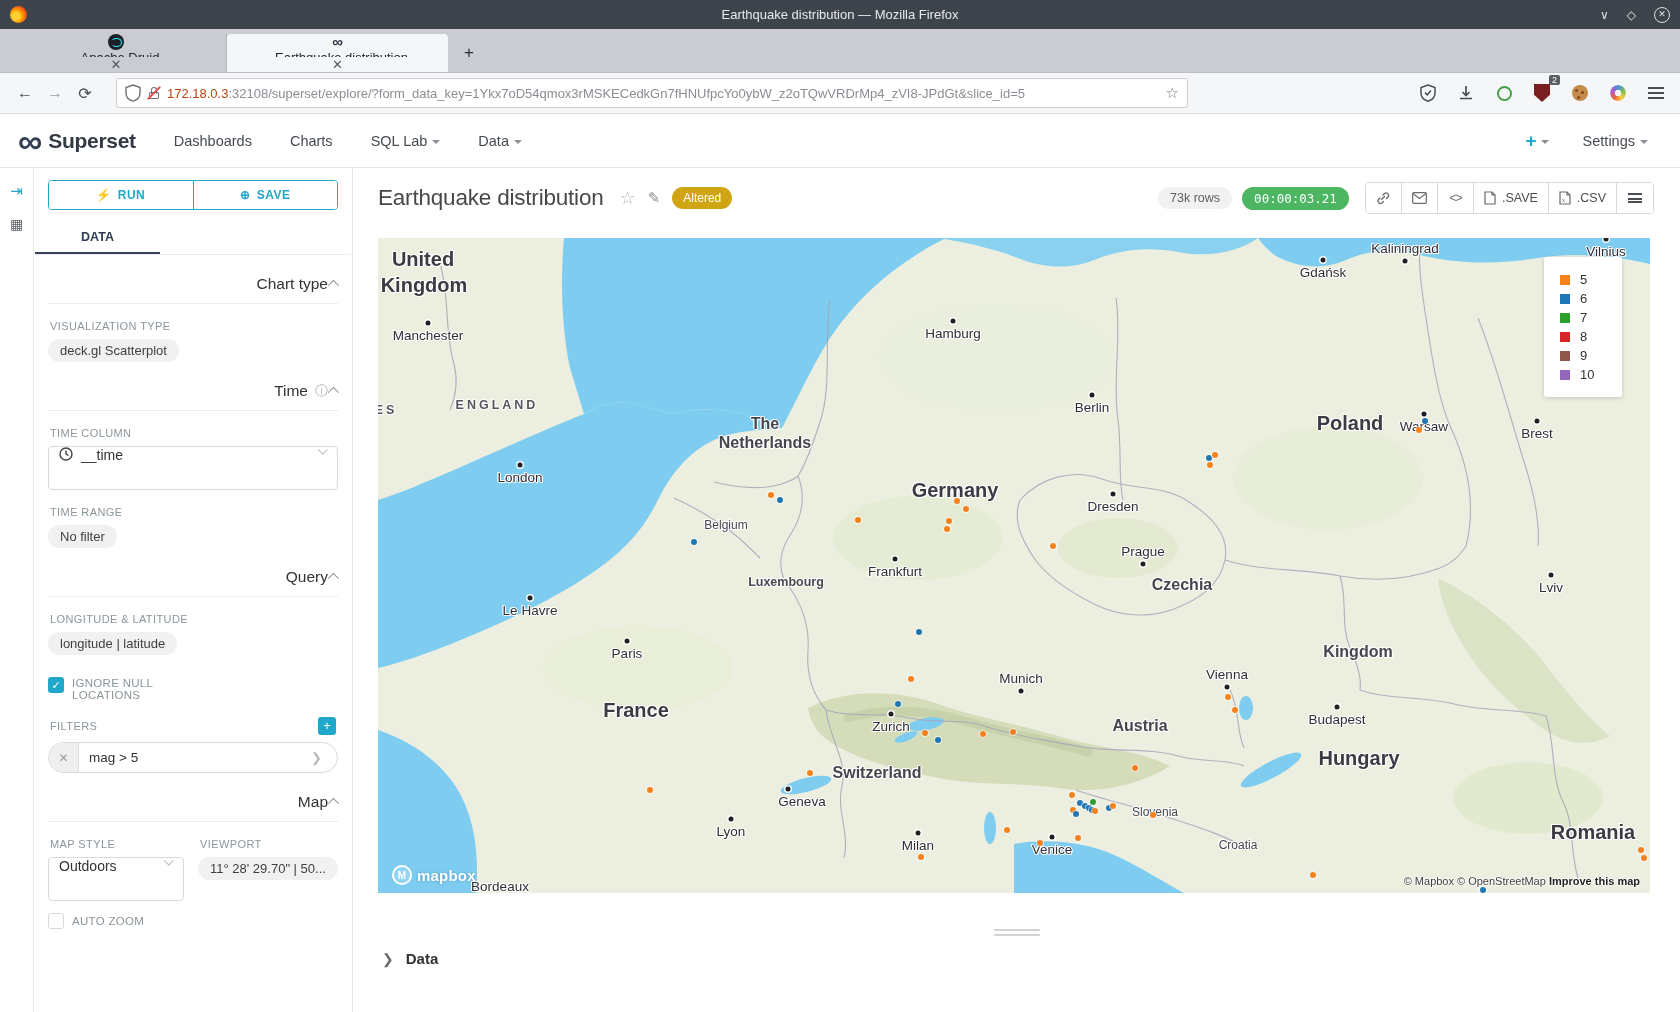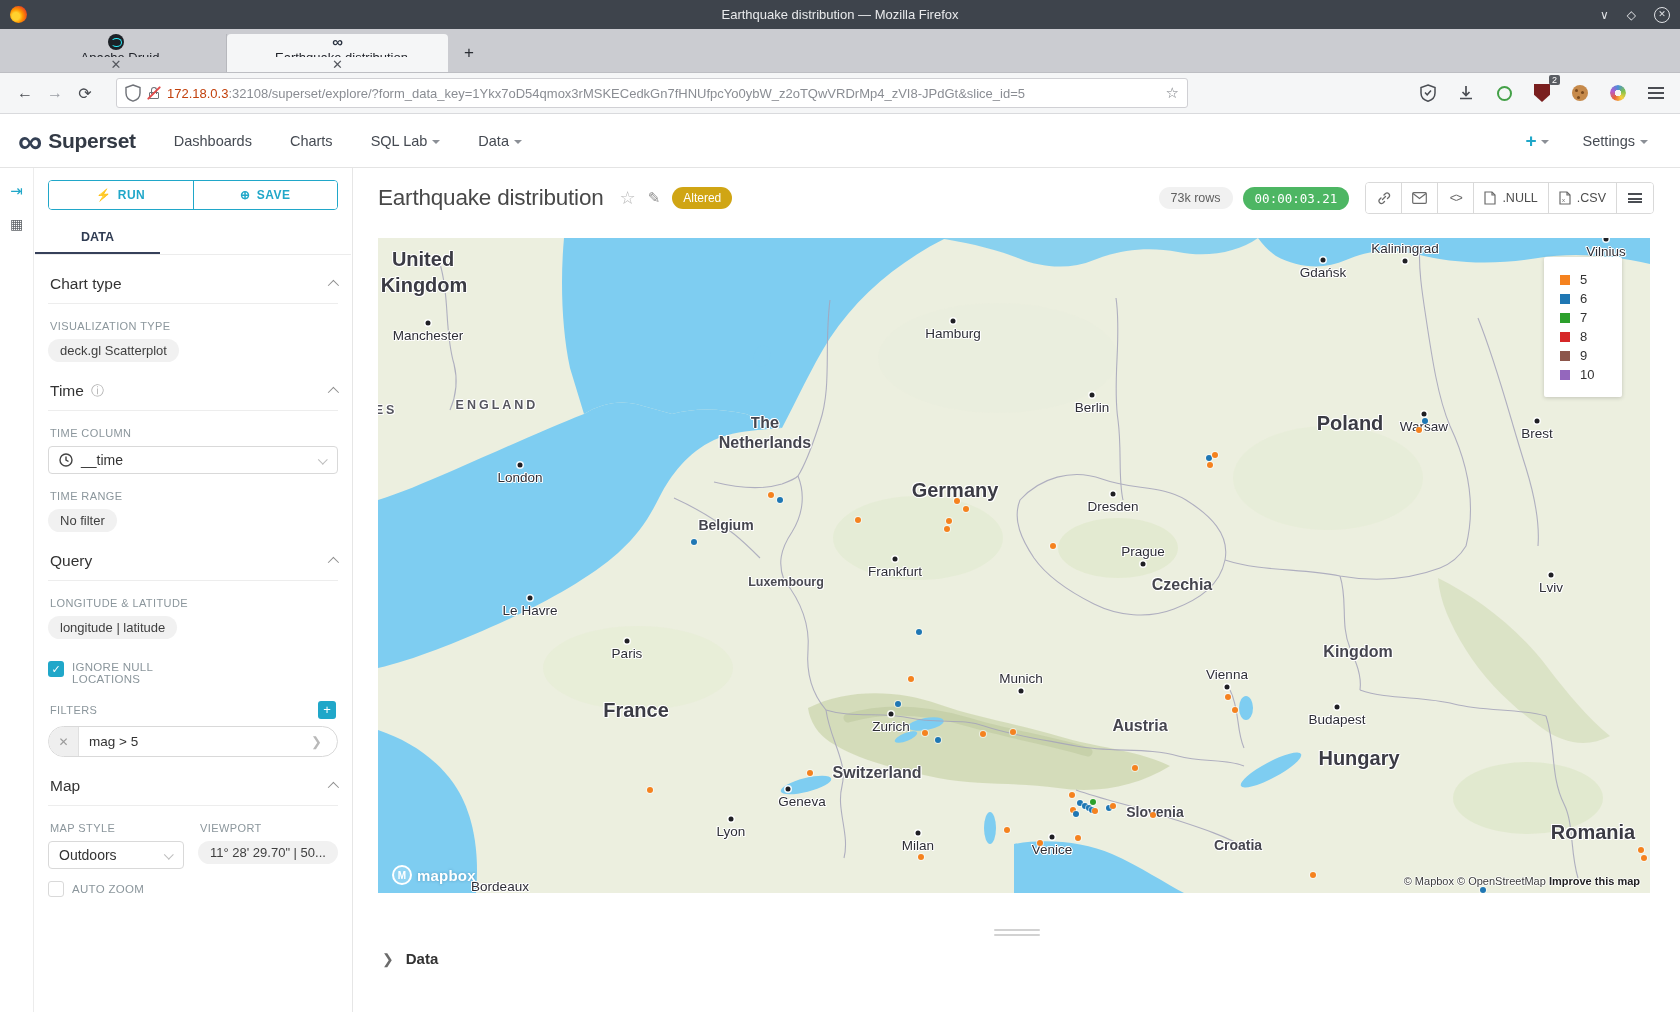--- a/index.html
+++ b/index.html
@@ -63,29 +63,29 @@
   .rail-ico { font-size:15px; color:#20a7c9; }
   .rail-ico.grid { color:#5f6368; font-size:14px; }
 
   .panel { position:absolute; left:35px; top:168px; width:318px; bottom:0; background:#fff; border-right:1px solid #e6e6e6; padding:0 14px 0 13px; overflow:hidden; }
   .runsave { display:flex; margin-top:12px; height:30px; border:1px solid #20a7c9; border-radius:4px; overflow:hidden; }
   .runsave button { flex:1; background:#fff; border:none; color:#20a7c9; font-size:12px; font-weight:bold; letter-spacing:.5px; display:flex; align-items:center; justify-content:center; gap:6px; font-family:inherit; }
   .runsave button:first-child { border-right:1px solid #20a7c9; }
   .panel-tabs { margin:14px -13px 0 -13px; border-bottom:1px solid #ececec; }
   .panel-tab { width:125px; text-align:center; font-size:12.5px; font-weight:bold; color:#2f3b52; padding:6px 0 8px; border-bottom:2px solid #36405a; }
 
-  .sec-head { display:flex; align-items:center; justify-content:space-between; padding:20px 2px 10px 2px; border-bottom:1px solid #ededed; }
+  .sec-head { display:flex; align-items:center; justify-content:flex-end; padding:20px 2px 10px 2px; border-bottom:1px solid #ededed; }
   .sec-title { font-size:15.5px; color:#333; display:flex; align-items:center; gap:7px; }
   .info-i { color:#b0b0b0; font-size:13px; }
   .chev { width:8px; height:8px; border-top:1.6px solid #8e8e8e; border-right:1.6px solid #8e8e8e; }
   .chev.up { transform:rotate(-45deg) translateY(2px); }
   .chev.down { transform:rotate(135deg) translateY(2px); }
   .ctl-label { font-size:11px; color:#8b969c; letter-spacing:.4px; margin:16px 2px 7px; }
   .pill { display:inline-block; background:#f1f1f1; border-radius:12px; padding:4px 12px; font-size:13px; color:#3f3f3f; }
-  .select { height:28px; border:1px solid #d9d9d9; border-radius:4px; background:#fff; display:flex; align-items:center; padding:0 10px; font-size:14px; color:#333; }
+  .select { height:44px; border:1px solid #d9d9d9; border-radius:4px; background:#fff; display:flex; padding:0 10px; font-size:14px; color:#333; }
   .select .sel-chev { margin-left:auto; width:7px; height:7px; border-top:1.4px solid #bdbdbd; border-right:1.4px solid #bdbdbd; transform:rotate(135deg) translateY(1px); }
   .two-col { display:flex; }
   .cb { width:16px; height:16px; border-radius:3px; flex:none; }
   .cb.checked { background:#20a7c9; color:#fff; font-size:11px; display:flex; align-items:center; justify-content:center; }
   .cb.unchecked { background:#fff; border:1px solid #d9d9d9; }
   .cb-label { font-size:11.5px; color:#8b969c; letter-spacing:.3px; }
   .filters-head { display:flex; align-items:center; justify-content:space-between; margin:16px 2px 7px; }
   .add-btn { width:18px; height:18px; background:#20a7c9; border-radius:3px; color:#fff; font-size:13px; line-height:17px; text-align:center; }
   .filter-box { height:31px; border:1px solid #d9d9d9; border-radius:16px; display:flex; align-items:center; overflow:hidden; background:#fff; }
   .filter-x { width:30px; align-self:stretch; background:#efefef; border-right:1px solid #e0e0e0; display:flex; align-items:center; justify-content:center; color:#9a9a9a; font-size:12px; }
@@ -105,21 +105,21 @@
   .btn-group { display:flex; border:1px solid #d9d9d9; border-radius:4px; overflow:hidden; margin-left:6px; }
   .bg-item { height:30px; min-width:36px; padding:0 10px; display:flex; align-items:center; justify-content:center; gap:6px; font-size:12.5px; color:#4c4c4c; border-right:1px solid #d9d9d9; background:#fff; }
   .bg-item:last-child { border-right:none; }
   .code-glyph { font-size:12px; color:#6b6b6b; letter-spacing:-1px; }
 
   .map { position:absolute; left:24px; top:70px; width:1272px; height:655px; background:#ecefdf; overflow:hidden; }
   .map svg.geo { position:absolute; left:0; top:0; }
   .map-label { position:absolute; transform:translate(-50%,-50%); white-space:nowrap; text-shadow:1px 0 0 #fff,-1px 0 0 #fff,0 1px 0 #fff,0 -1px 0 #fff,1px 1px 0 #fff,-1px -1px 0 #fff; }
   .country-lg { font-size:20px; font-weight:bold; color:#3b3b44; }
   .country-md { font-size:16px; font-weight:bold; color:#45454e; }
-  .country-sm2 { font-size:14px; font-weight:bold; color:#45454e; }
+  .country-sm2 { font-size:12px; font-weight:normal; color:#45454e; }
   .country-sm { font-size:12.5px; font-weight:bold; color:#4a4a52; }
   .region-cap { font-size:12.5px; font-weight:bold; letter-spacing:3px; color:#55555e; }
   .city { font-size:13.5px; font-weight:500; color:#2e2e36; }
   .city-dot { position:absolute; width:5px; height:5px; border-radius:50%; background:#1f1f24; box-shadow:0 0 0 1.5px rgba(255,255,255,.9); transform:translate(-50%,-50%); }
   .pt { position:absolute; width:6px; height:6px; border-radius:50%; transform:translate(-50%,-50%); box-shadow:0 0 0 1px rgba(255,255,255,.55); }
   .legend { position:absolute; right:28px; top:19px; width:78px; background:#fff; border-radius:2px; box-shadow:0 1px 4px rgba(0,0,0,.18); padding:11px 0 11px 16px; }
   .legend-row { display:flex; align-items:center; gap:10px; margin:4px 0; }
   .legend-swatch { width:10px; height:10px; flex:none; }
   .legend-label { font-size:13px; color:#333; }
   .mapbox-logo { position:absolute; left:14px; bottom:8px; display:flex; align-items:center; gap:5px; }
@@ -352,21 +352,21 @@
               </svg>
             </span>
           <span class="bg-item">
               <span class="code-glyph">&lt;&gt;</span>
             </span>
           <span class="bg-item">
               <svg width="12" height="14" viewBox="0 0 12 14">
                 <path d="M1 1 H8 L11 4 V13 H1 Z" fill="none" stroke="#6b6b6b" stroke-width="1.2"></path>
                 <path d="M8 1 V4 H11" fill="none" stroke="#6b6b6b" stroke-width="1.2"></path>
               </svg>
-              <span>.NULL</span>
+              <span>.SAVE</span>
             </span>
           <span class="bg-item">
               <svg width="12" height="14" viewBox="0 0 12 14">
                 <path d="M1 1 H8 L11 4 V13 H1 Z" fill="none" stroke="#6b6b6b" stroke-width="1.2"></path>
                 <path d="M8 1 V4 H11" fill="none" stroke="#6b6b6b" stroke-width="1.2"></path>
                 <text x="3" y="11" font-size="6" fill="#6b6b6b">x</text>
               </svg>
               <span>.CSV</span>
             </span>
           <span class="bg-item">
@@ -426,21 +426,21 @@
           <path d="M852,452 C862,472 858,492 866,510"></path>
           <path d="M448,472 C452,502 470,524 464,548 C458,572 472,596 466,620"></path>
           <path d="M62,26 C72,58 66,92 76,126 C80,142 78,158 72,172"></path>
           <path d="M1100,80 C1120,130 1132,180 1148,230 C1156,256 1162,282 1160,308"></path>
         </g>
       </svg>
 
       <div id="map-labels" style="position:absolute; inset:0;">
           <div class="map-label country-lg" style="left: 45px; top: 21px;">United</div>
           <div class="map-label country-lg" style="left: 46px; top: 47px;">Kingdom</div>
-          <div class="map-label country-md" style="left: 387px; top: 186px; font-family: Liberation Mono, monospace;">The</div>
+          <div class="map-label country-md" style="left: 387px; top: 186px;">The</div>
           <div class="map-label country-md" style="left: 387px; top: 205px;">Netherlands</div>
           <div class="map-label country-lg" style="left: 258px; top: 472px;">France</div>
           <div class="map-label country-lg" style="left: 577px; top: 252px;">Germany</div>
           <div class="map-label country-lg" style="left: 972px; top: 185px;">Poland</div>
           <div class="map-label country-lg" style="left: 981px; top: 520px;">Hungary</div>
           <div class="map-label country-lg" style="left: 1215px; top: 594px;">Romania</div>
           <div class="map-label country-md" style="left: 762px; top: 488px;">Austria</div>
           <div class="map-label country-md" style="left: 499px; top: 535px;">Switzerland</div>
           <div class="map-label country-md" style="left: 804px; top: 347px;">Czechia</div>
           <div class="map-label country-md" style="left: 980px; top: 414px;">Kingdom</div>

